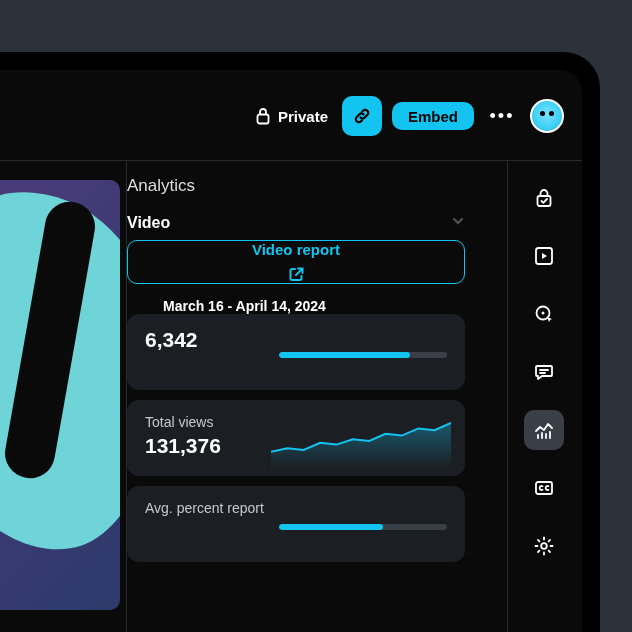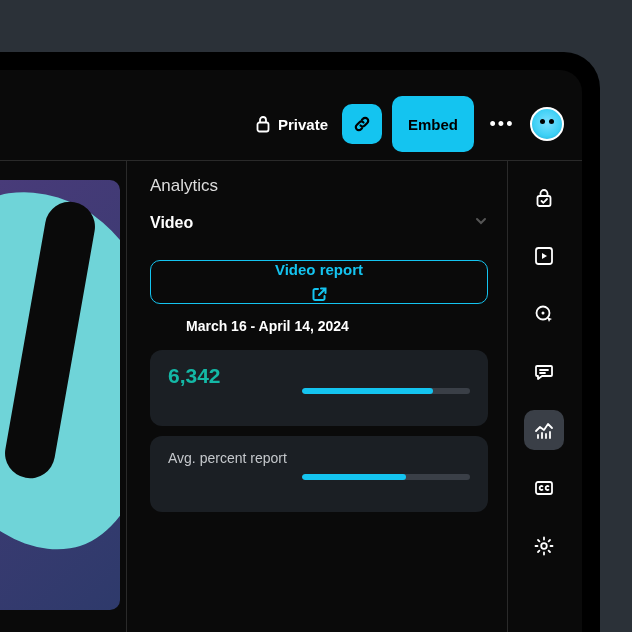--- a/index.html
+++ b/index.html
@@ -57,21 +57,21 @@
 }
 .cyan-btn {
   background: #14c4f0;
 }
 .embed-btn {
   background: #14c4f0;
   color: #000;
   font-weight: 800;
   font-size: 15px;
   padding: 0 16px;
-  height: 56px;
+  height: 28px;
   border-radius: 10px;
   display: flex;
   align-items: center;
   cursor: pointer;
 }
 .more-btn {
   width: 36px;
   height: 40px;
   display: flex;
   align-items: center;
@@ -146,35 +146,35 @@
   top: 20px;
   left: 65px;
   width: 50px;
   height: 280px;
   background: #0a0a0a;
   border-radius: 30px;
   transform: rotate(10deg);
 }
 .analytics-panel {
   position: absolute;
-  left: 172px;
+  left: 149px;
   top: 106px;
   width: 338px;
 }
 .panel-title {
   color: #ddd;
   font-size: 17px;
   font-weight: 400;
   margin-bottom: 18px;
 }
 .tab-row {
   display: flex;
   align-items: flex-start;
   justify-content: space-between;
-  margin-bottom: 28px;
+  margin-bottom: 8px;
 }
 .tab-label {
   color: #fff;
   font-weight: 800;
   font-size: 16px;
 }
 .report-btn {
   border: 1.5px solid #14c4f0;
   border-radius: 10px;
   height: 44px;
@@ -186,38 +186,37 @@
   font-weight: 800;
   font-size: 15px;
   cursor: pointer;
   margin-bottom: 14px;
   flex-direction: column;
 }
 .date-range {
   color: #fff;
   font-weight: 800;
   font-size: 14px;
-  margin-bottom: 16px;
   padding-left: 36px;
 }
 .stat-card {
   background: #1b1f24;
   border-radius: 12px;
   padding: 14px 18px 18px 18px;
   margin-bottom: 10px;
   position: relative;
   min-height: 76px;
 }
 .stat-label {
   color: #c5c8cc;
   font-size: 14px;
   margin-bottom: 4px;
 }
 .stat-value {
-  color: #14b8a6;
+  color: #ffffff;
   font-weight: 800;
   font-size: 21px;
 }
 .bar-track {
   position: absolute;
   right: 18px;
   top: 38px;
   width: 168px;
   height: 6px;
   background: #3a3f47;
@@ -323,20 +322,34 @@
       </div>
       <div class="date-range">March 16 - April 14, 2024</div>
 
       <div class="stat-card">
         <div class="stat-value">6,342</div>
         <div class="bar-track">
           <div class="bar-fill" style="width:78%"></div>
         </div>
       </div>
 
+      <div class="stat-card">
+        <div class="stat-label">Total views</div>
+        <div class="stat-value">131,376</div>
+        <svg class="sparkline" viewBox="0 0 180 54" preserveAspectRatio="none">
+          <defs>
+            <linearGradient id="grad" x1="0" y1="0" x2="0" y2="1">
+              <stop offset="0%" stop-color="#14c4f0" stop-opacity="0.35"></stop>
+              <stop offset="100%" stop-color="#14c4f0" stop-opacity="0"></stop>
+            </linearGradient>
+          </defs>
+          <path id="spark-area" fill="url(#grad)" d="M0.0 37.8L16.4 34.2L32.7 36.0L49.1 28.8L65.5 30.6L81.8 25.2L98.2 27.0L114.5 19.8L130.9 21.6L147.3 14.4L163.6 16.2L180.0 9.0 L180 54 L0 54 Z"></path>
+          <path id="spark-line" stroke="#14c4f0" stroke-width="2" fill="none" d="M0.0 37.8L16.4 34.2L32.7 36.0L49.1 28.8L65.5 30.6L81.8 25.2L98.2 27.0L114.5 19.8L130.9 21.6L147.3 14.4L163.6 16.2L180.0 9.0"></path>
+        </svg>
+      </div>
 
       <div class="stat-card">
         <div class="stat-label">Avg. percent report</div>
         <div class="bar-track">
           <div class="bar-fill" style="width:62%"></div>
         </div>
       </div>
     </div>
 
     <div class="right-rail">

